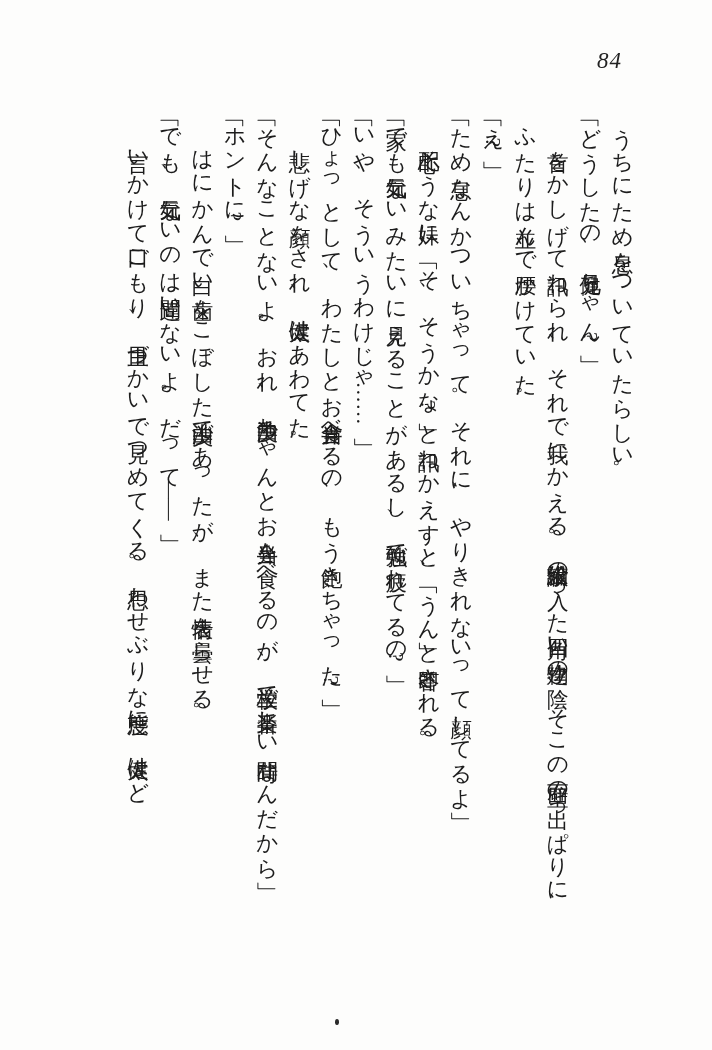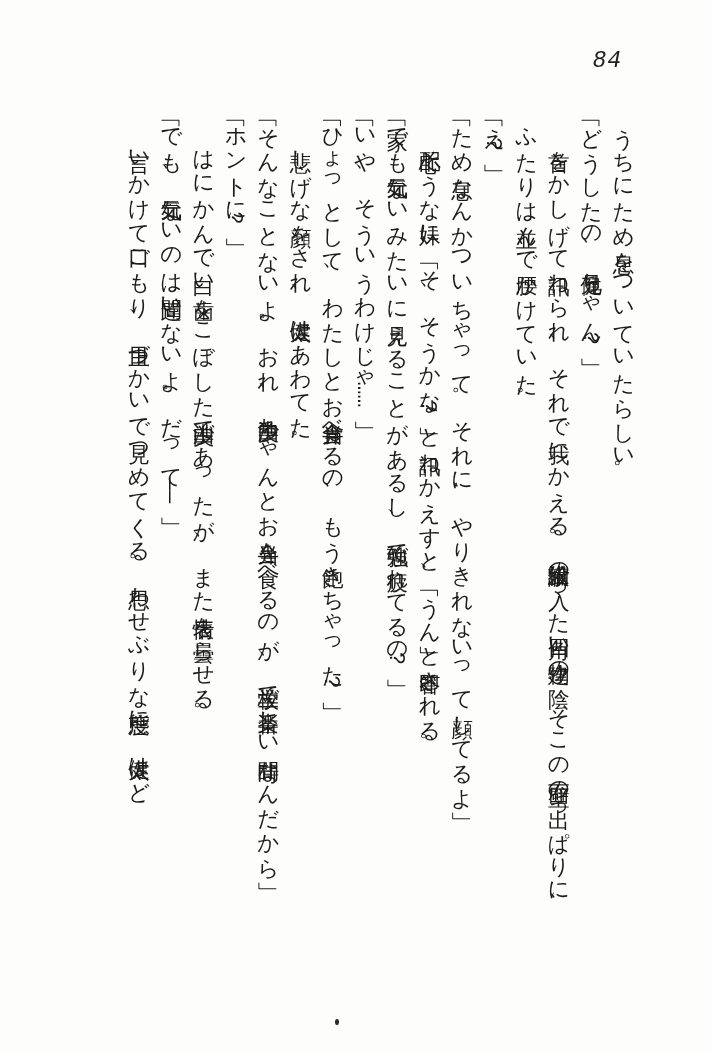--- a/index.html
+++ b/index.html
@@ -14,21 +14,21 @@
     width: 712px;
     height: 1050px;
     overflow: hidden;
     background: var(--paper);
   }
   .page {
     position: relative;
     width: 712px;
     height: 856px;
     background: var(--paper);
-    font-family: Liberation Mono, monospace;
+    font-family: Liberation Serif, serif;
     color: var(--ink);
   }
   .page-number {
     position: absolute;
     top: 48px;
     right: 90px;
     font-size: 23px;
     font-style: italic;
     letter-spacing: 1px;
     color: #222;

